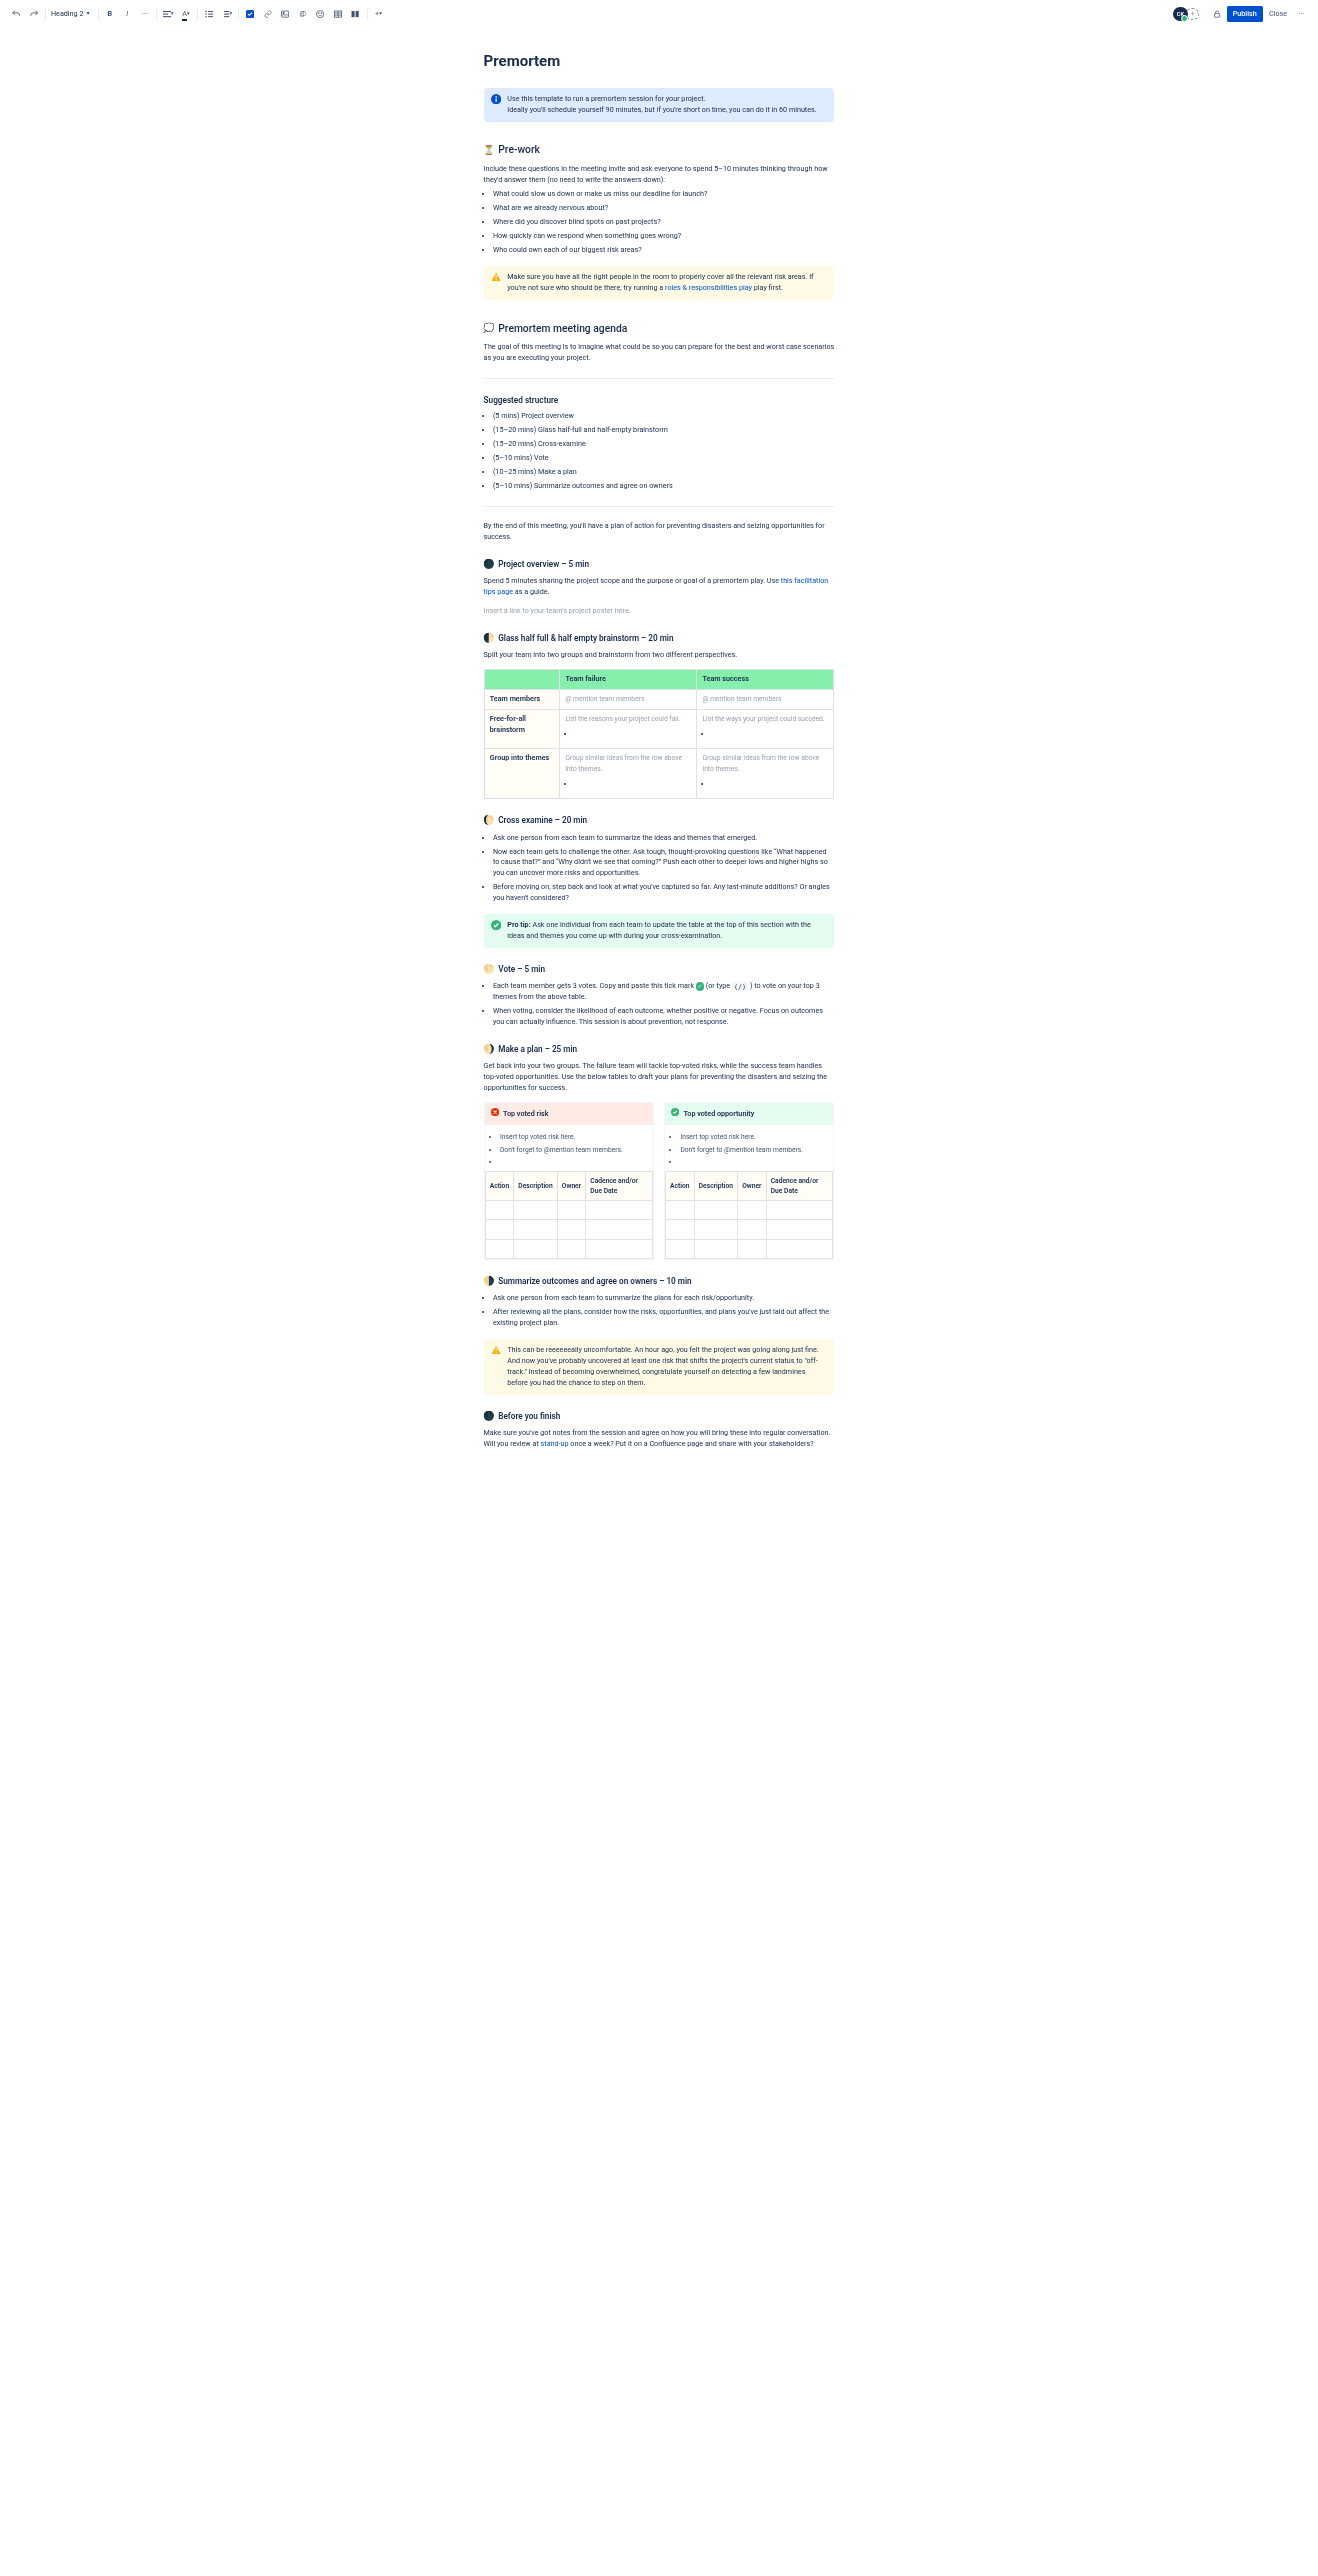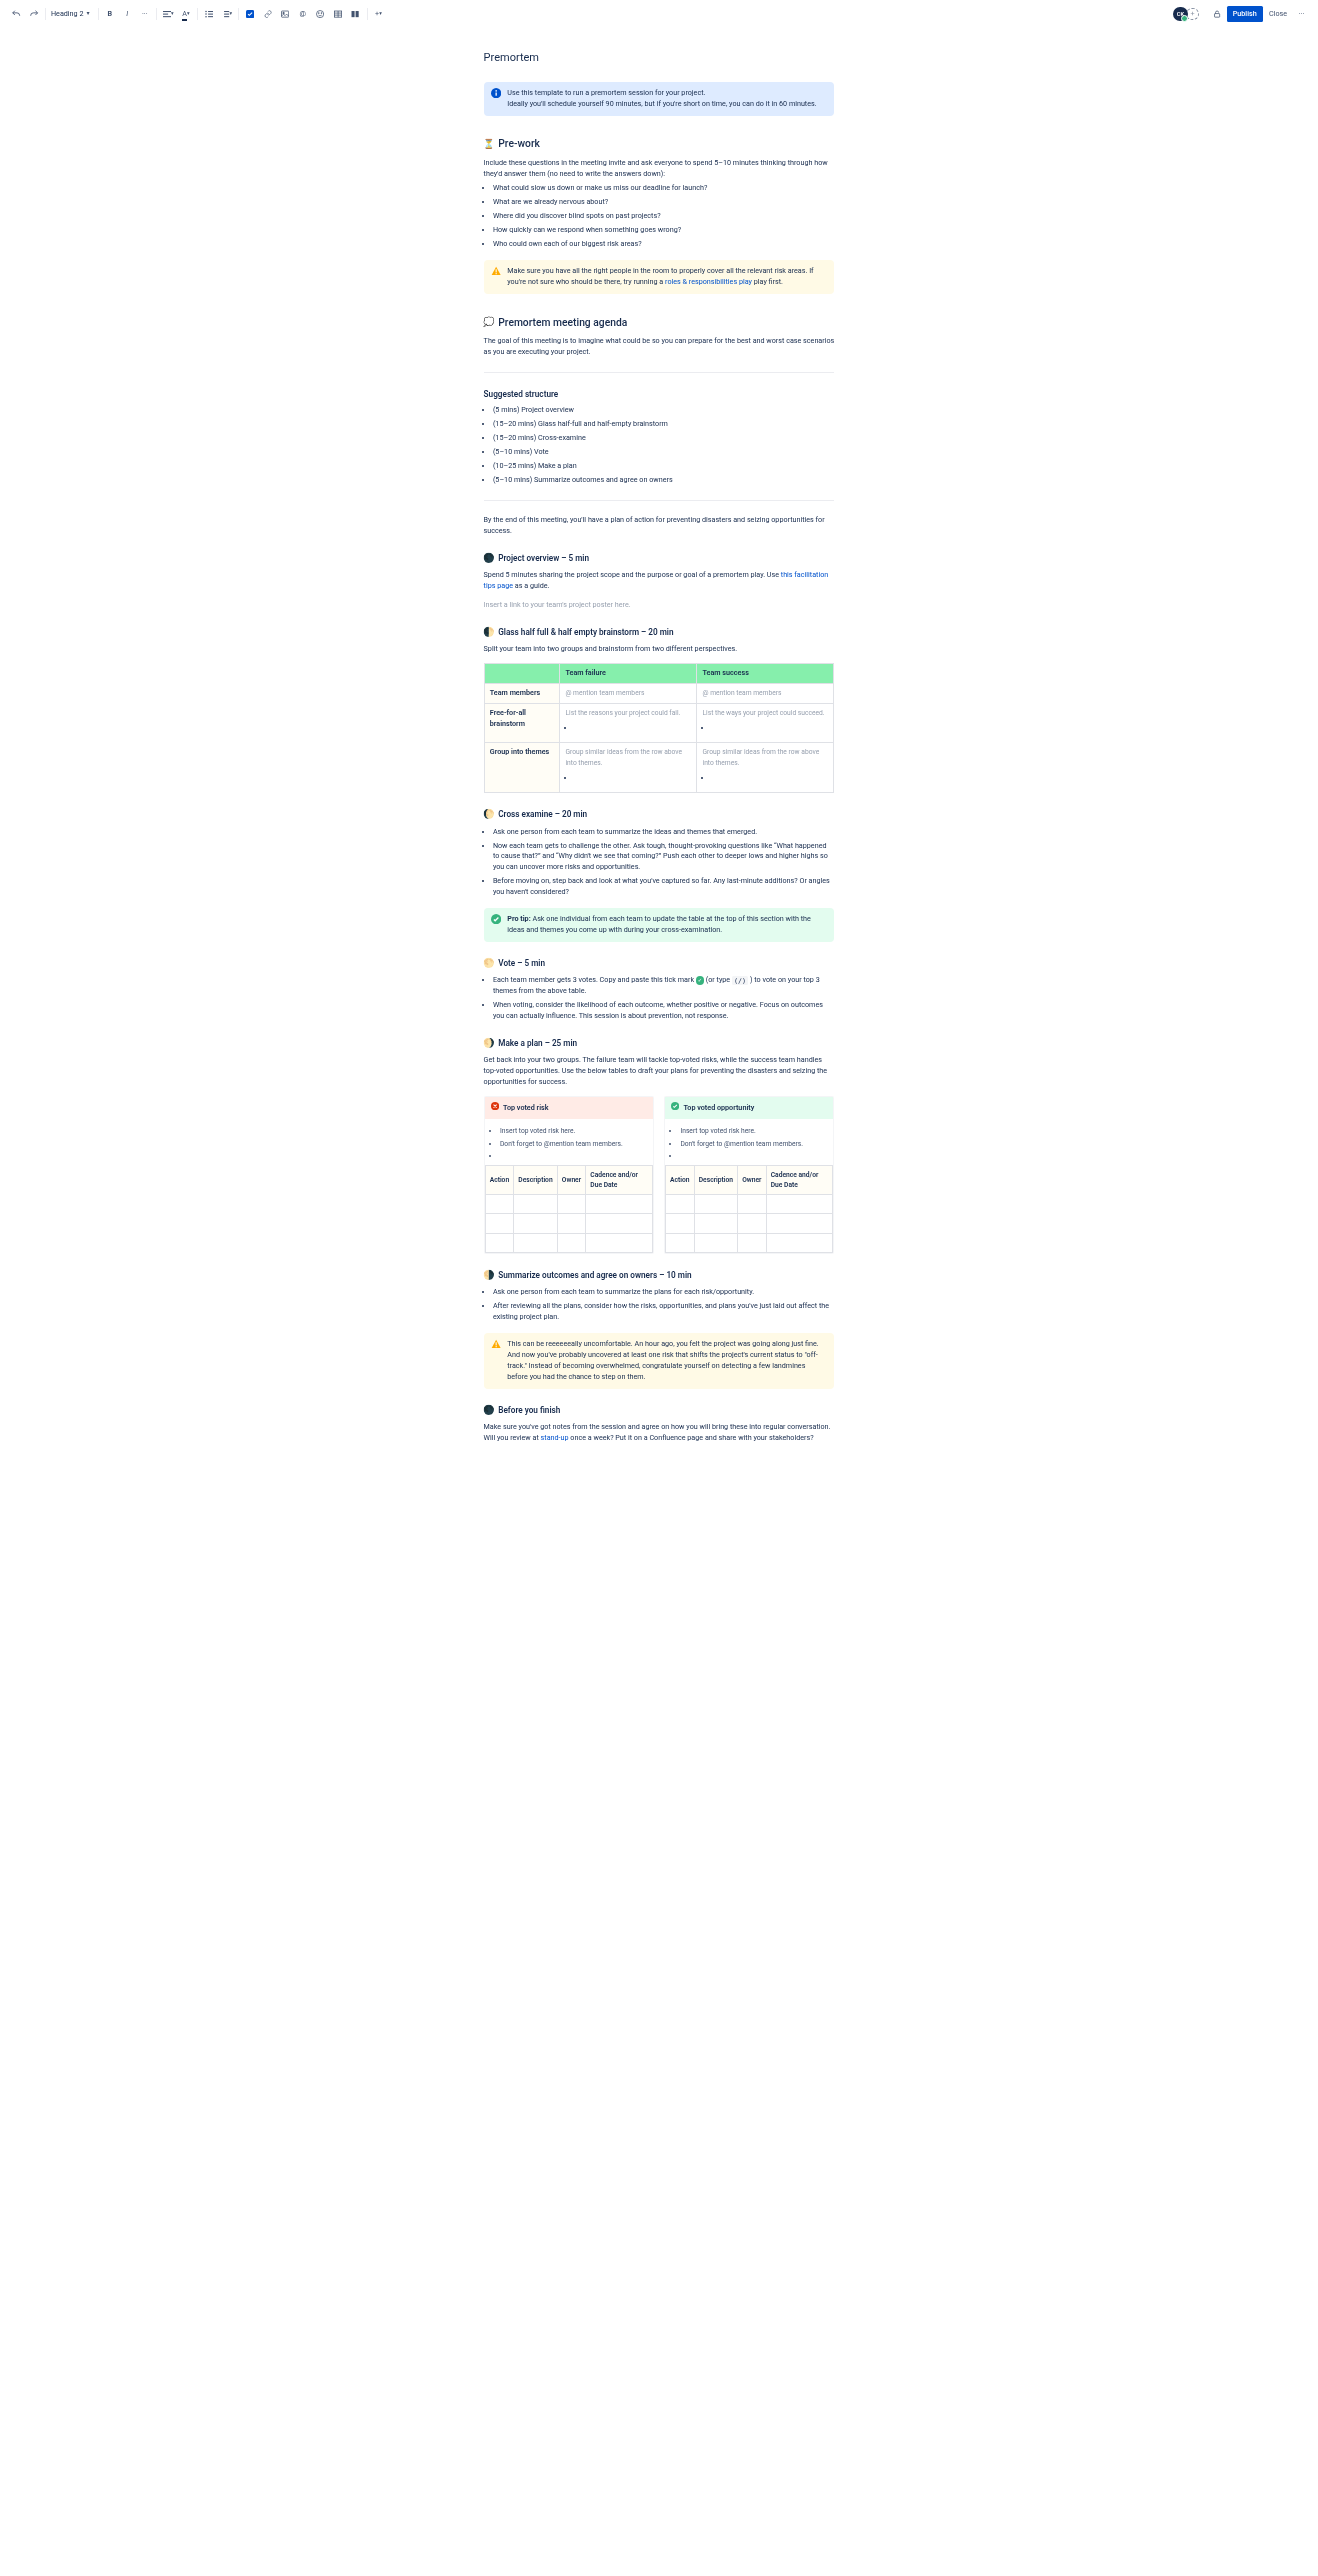--- a/index.html
+++ b/index.html
@@ -65,21 +65,21 @@
     background: #0052CC; color: #fff; border-radius: 1.5px;
     padding: 3.1px 6.2px; font-size: 7.2px; font-weight: 500;
   }
   .btn-subtle { color: #42526E; padding:3.1px 5.2px; }
   .content {
     max-width: 392px;
     margin: 0 auto;
     padding: 10.3px 20.6px 41px;
   }
   h1.page-title {
-    font-size: 11px; font-weight: 400; color:#172B4D;
+    font-size: 15px; font-weight: 700; color:#172B4D;
     margin: 10.3px 0 15.5px;
   }
   .panel {
     border-radius: 4px;
     padding: 6.2px 7.2px;
     margin: 10.3px 0;
     display: flex;
     gap: 6.2px;
     font-size: 7.2px;
   }

